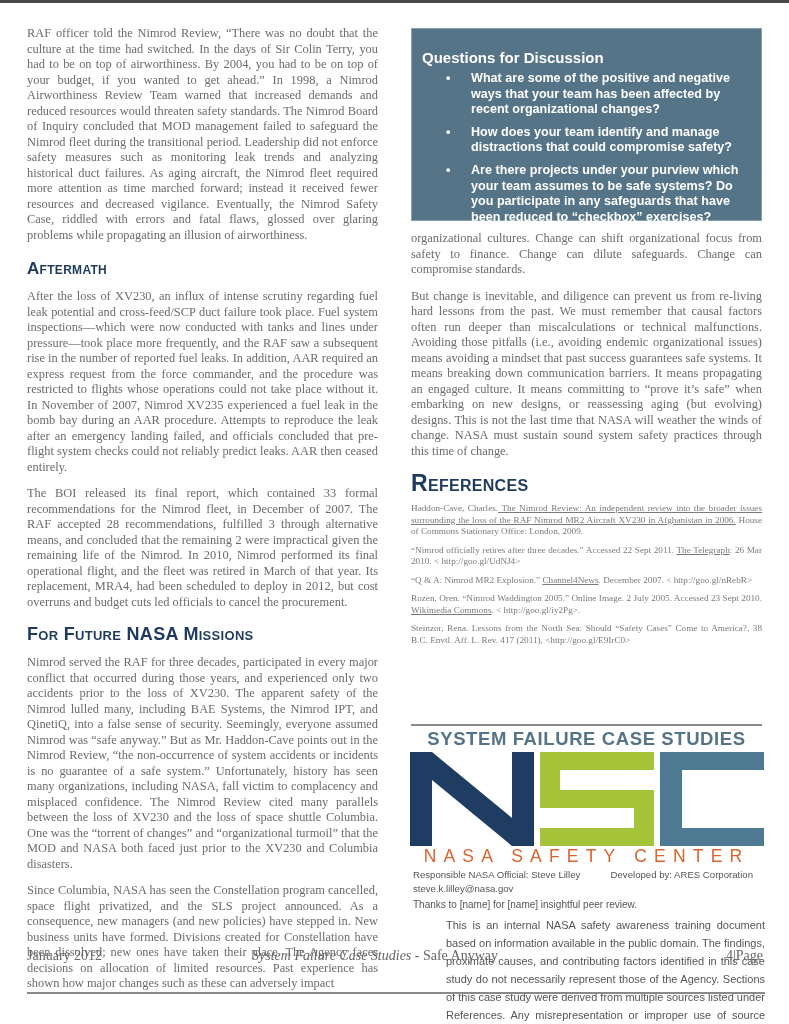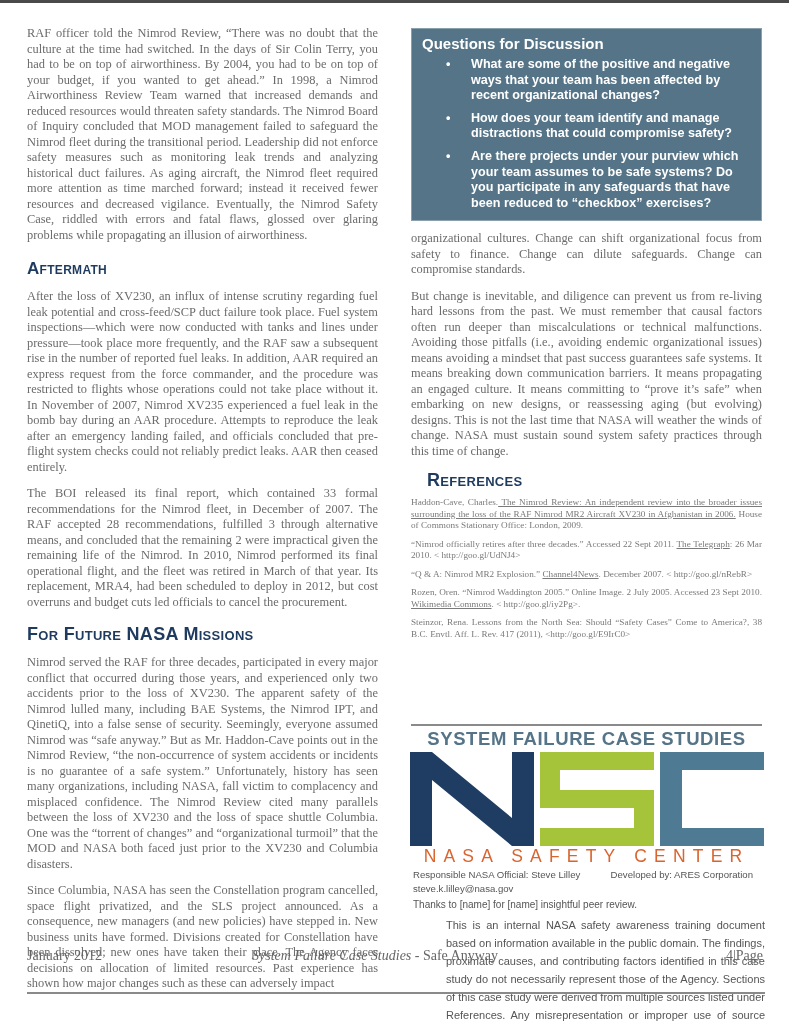--- a/index.html
+++ b/index.html
@@ -12,24 +12,24 @@
   .col-right { position: absolute; left: 411px; top: 26px; width: 351px; }
 
   p.body { font-size: 12.4px; line-height: 15.5px; text-align: justify; color: #6b6b6b; margin-bottom: 11px; }
 
   h2.section {
     font-family: "Liberation Sans", sans-serif; font-weight: bold; color: #1e3a5f;
     font-variant: small-caps; letter-spacing: 0.3px; margin: 16px 0 10px 0;
   }
   h2.s-after { font-size: 17px; }
   h2.s-future { font-size: 18px; margin-top: 14px; }
-  h2.s-refs { font-size: 18px; margin: 10px 0 6px 16px; }
+  h2.s-refs { font-size: 23px; margin: 10px 0 6px 0; }
 
   .discuss {
-    background: #557487; border: 1px solid #8aa0ad; padding: 6px 12px 10px 10px; margin-top: 2px; height: 193px;
+    background: #557487; border: 1px solid #8aa0ad; padding: 20px 12px 10px 10px; margin-top: 2px; height: 193px;
     font-family: "Liberation Sans", sans-serif; color: #ffffff;
   }
   .discuss h3 { font-size: 15px; font-weight: bold; margin-bottom: 5px; }
   .discuss ul { list-style: none; }
   .discuss li { position: relative; padding-left: 49px; font-size: 12.6px; font-weight: bold; line-height: 15.6px; margin-bottom: 7px; }
   .discuss li .bullet { position: absolute; left: 24px; top: 0; }
 
   .refs p { font-size: 9.2px; line-height: 11.5px; color: #7a7a7a; text-align: justify; margin-bottom: 7px; }
   .refs u { text-decoration: underline; }
 

